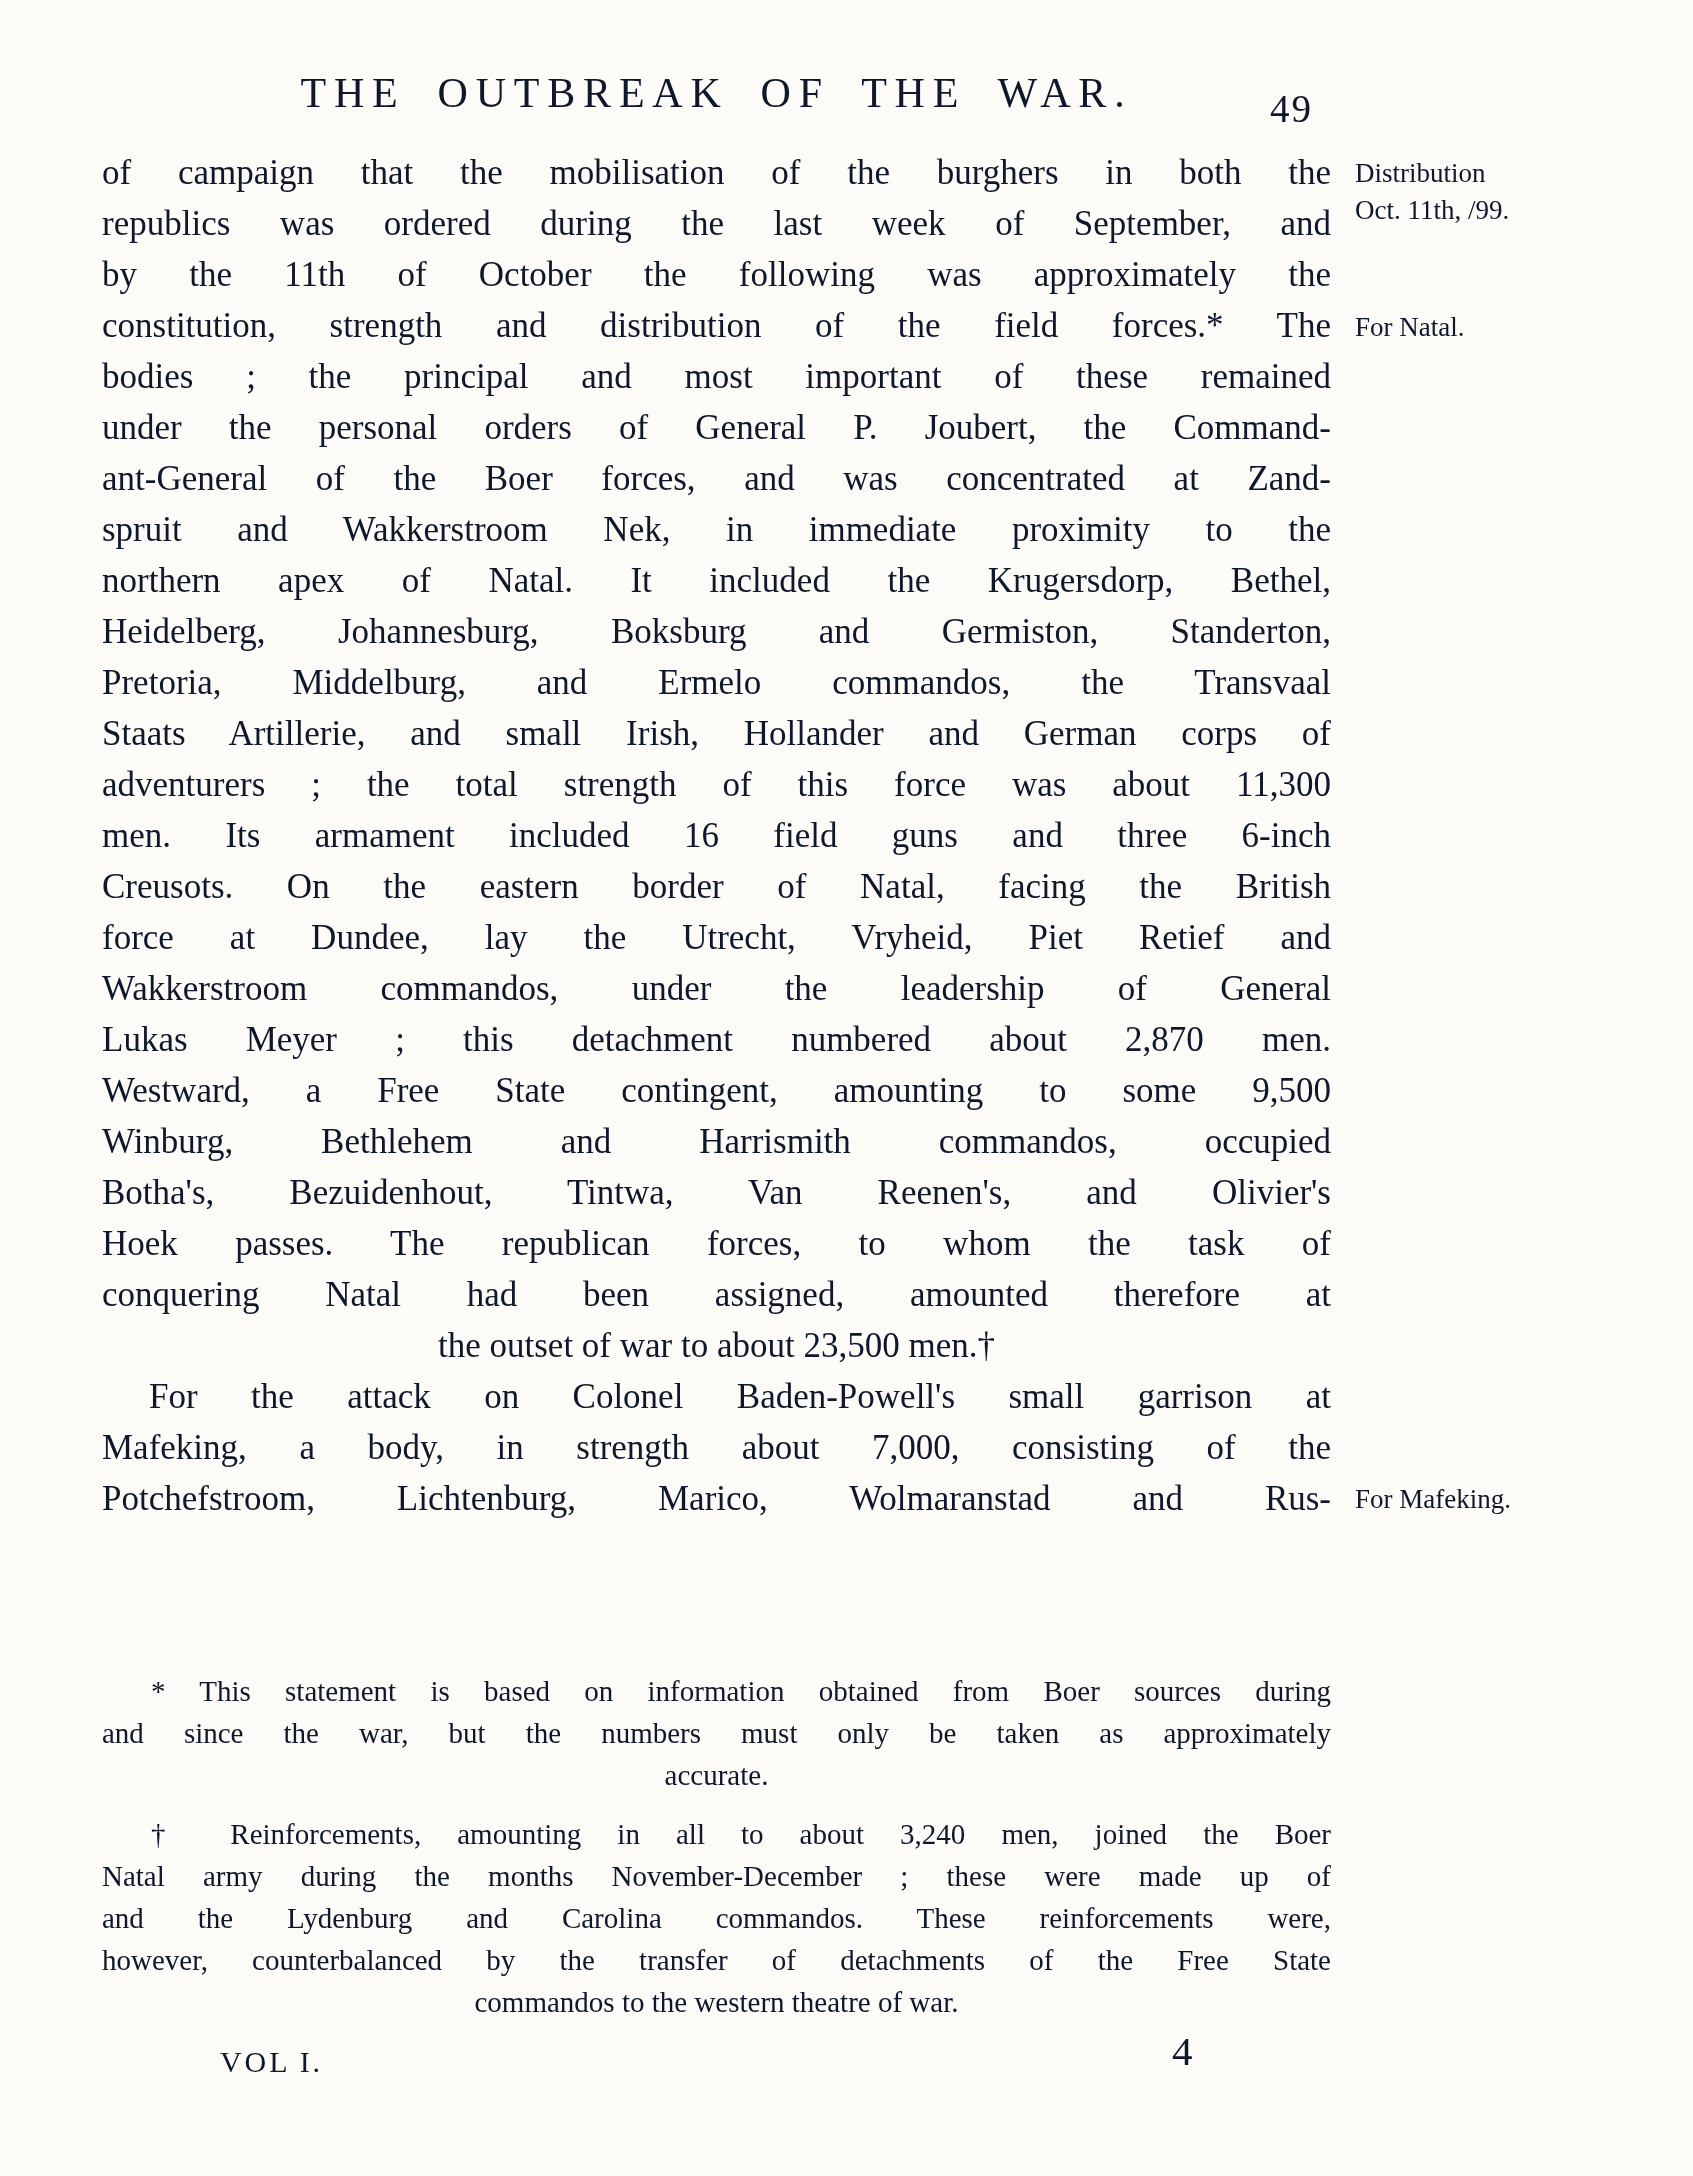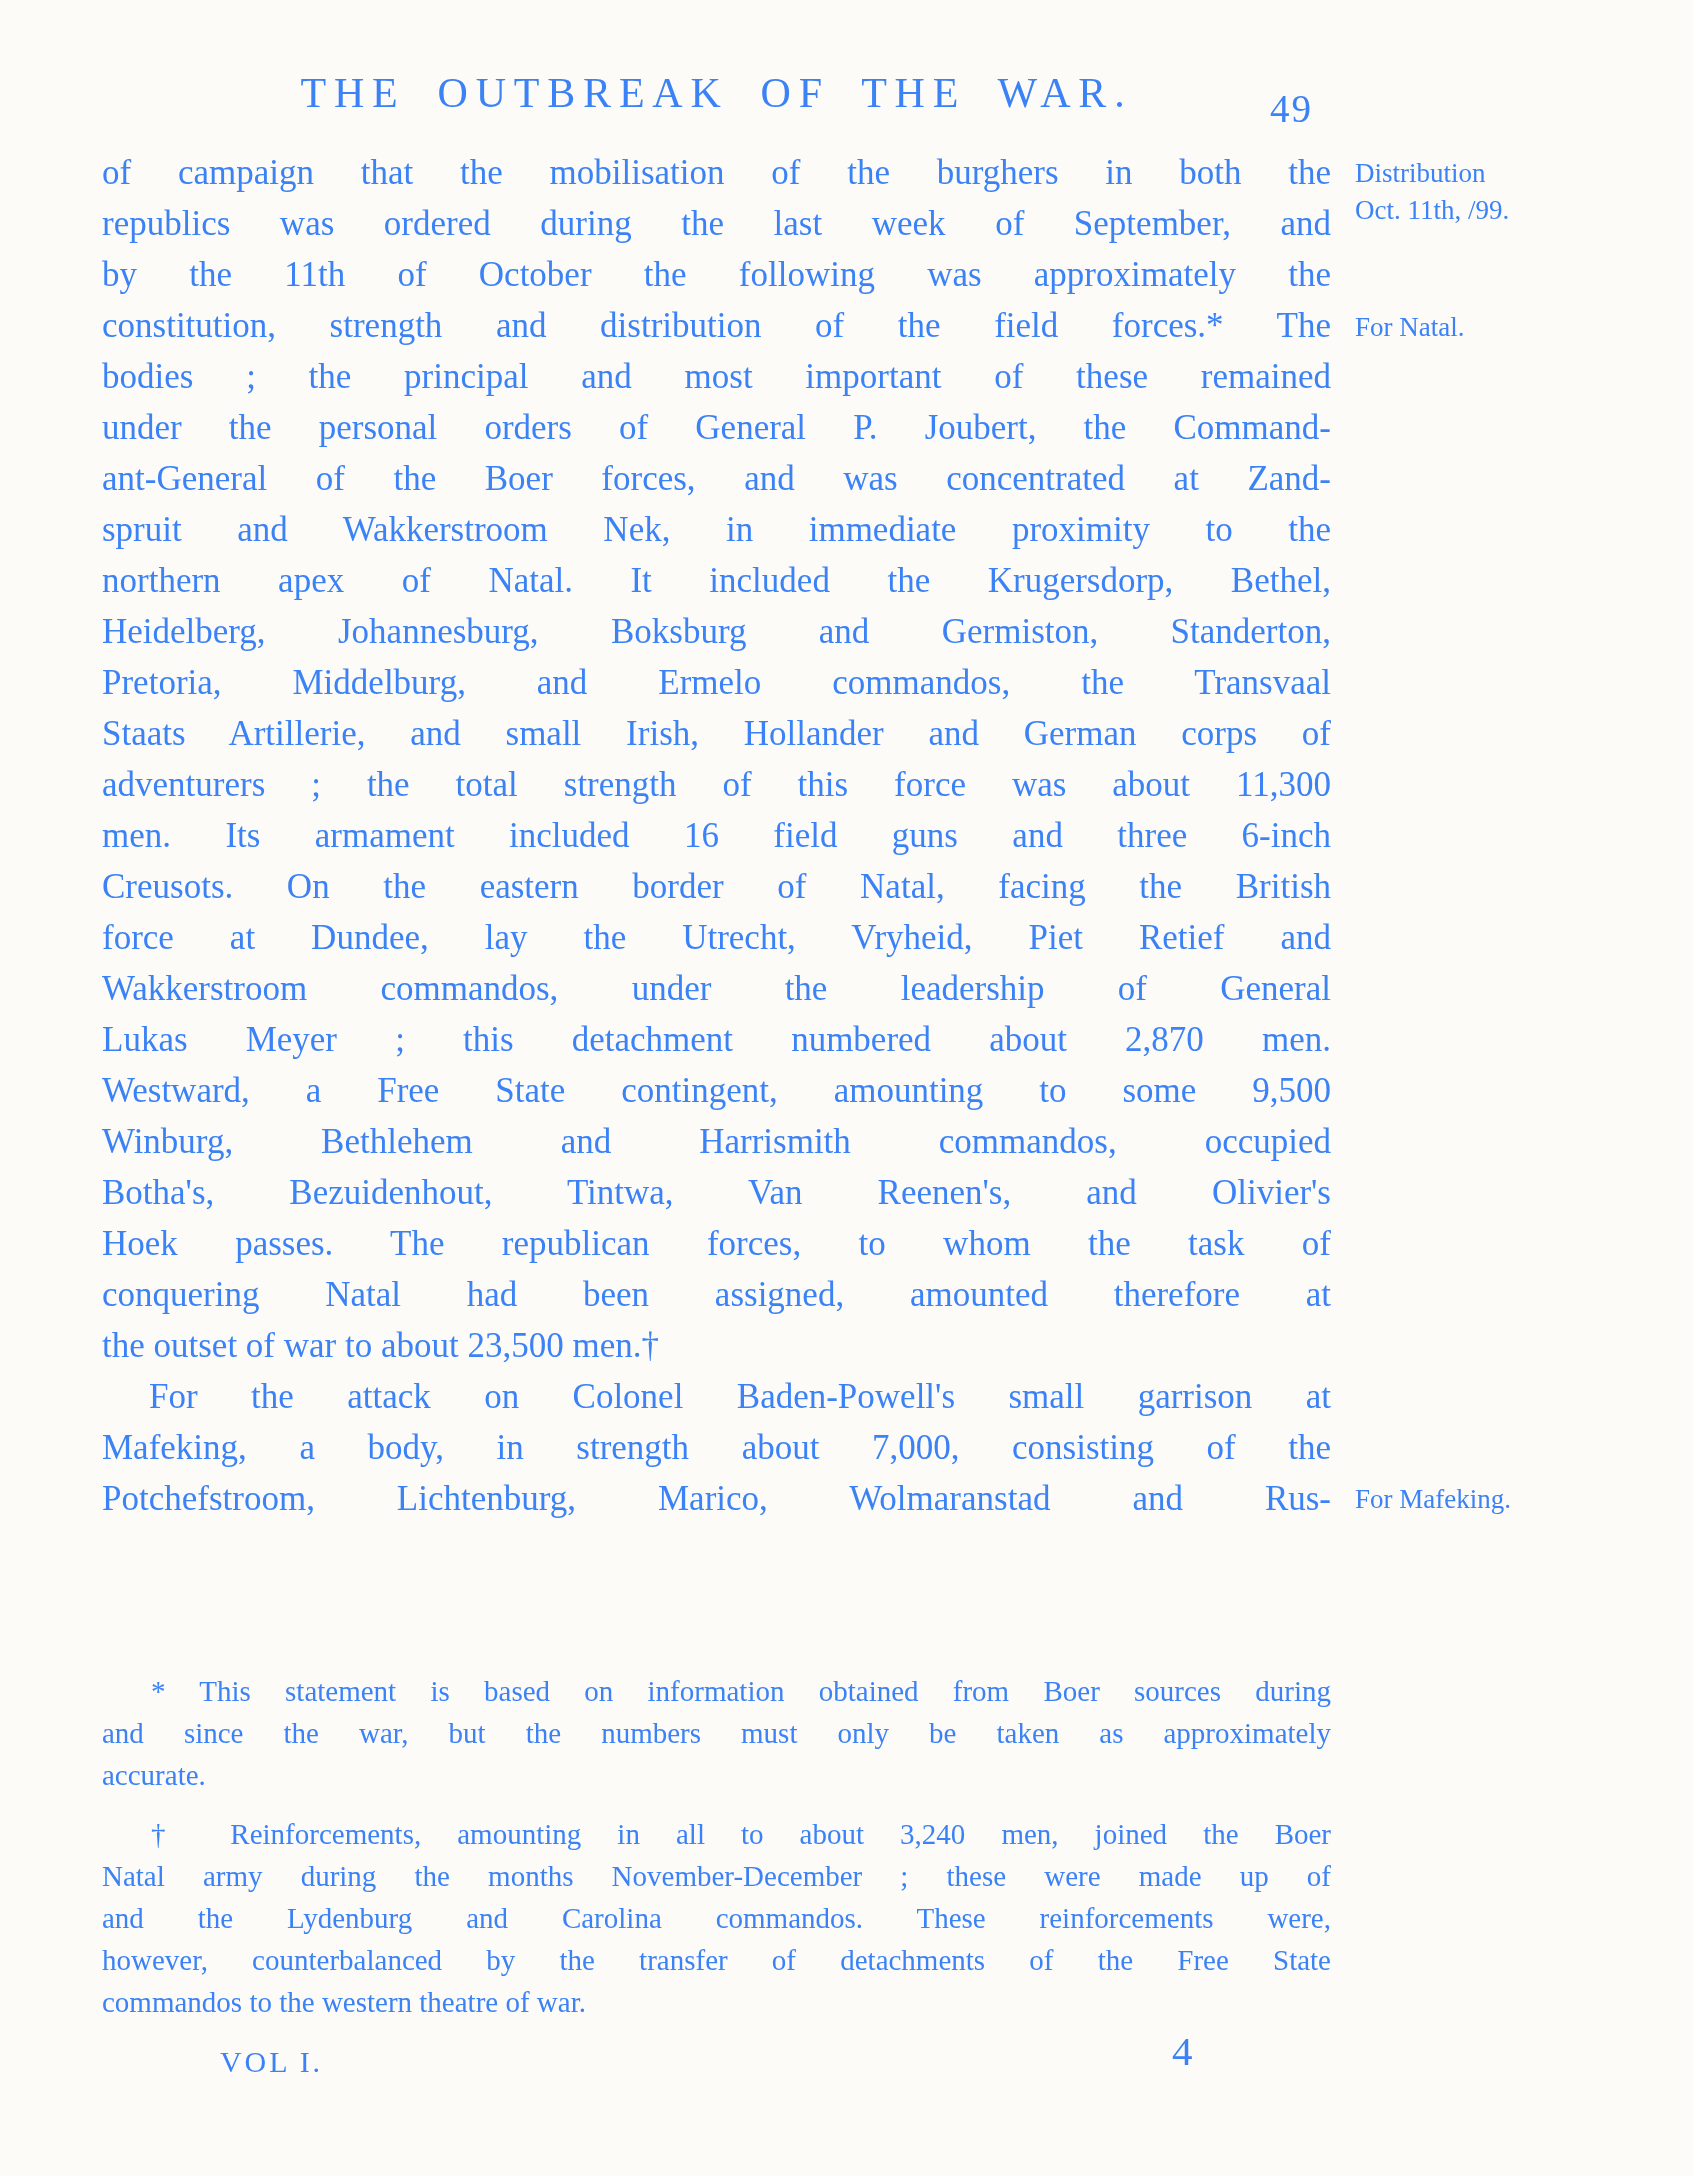--- a/index.html
+++ b/index.html
@@ -3,21 +3,21 @@
 <meta charset="utf-8">
 <title>Book Page</title>
 <style>
   html, body { margin: 0; padding: 0; background: #d8d6d0; }
   .page {
     position: relative;
     width: 1694px;
     height: 2177px;
     margin: 0 auto;
     background: #fcfbf7;
-    color: #3b82f6;
+    color: #0f172a;
     font-family: "Liberation Serif", "DejaVu Serif", serif;
     overflow: hidden;
   }
 
   
   .header-title {
     position: absolute;
     left: 102px; top: 69px; width: 1229px;
     text-align: center;
     font-size: 42px;
@@ -34,21 +34,21 @@
 
   
   .body-text {
     position: absolute;
     left: 102px; top: 147px; width: 1229px;
     font-size: 35px;
   }
   .body-text .tline { line-height: 51px; height: 51px; }
 
   
-  .tline { text-align: left; white-space: normal; }
+  .tline { text-align: center; white-space: normal; }
   .tline.just { text-align: justify; text-align-last: justify; }
   .tline.indent { text-indent: 47px; }
 
   
   .margin-note {
     position: absolute;
     left: 1355px; width: 323px;
     font-size: 27px;
   }
   .margin-note .tline { line-height: 37px; height: 37px; text-align: left; text-align-last: left; }

